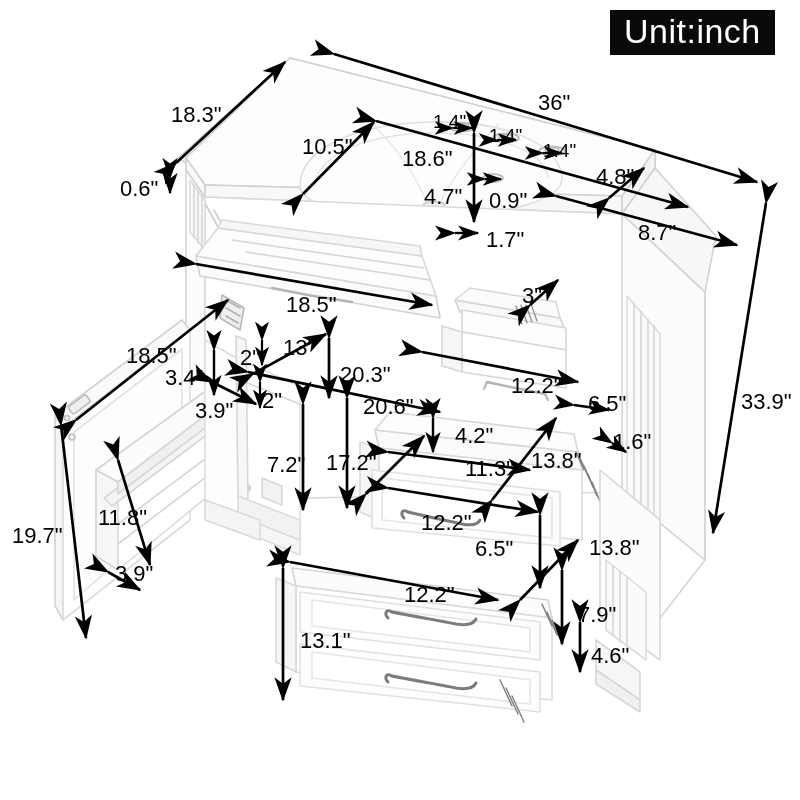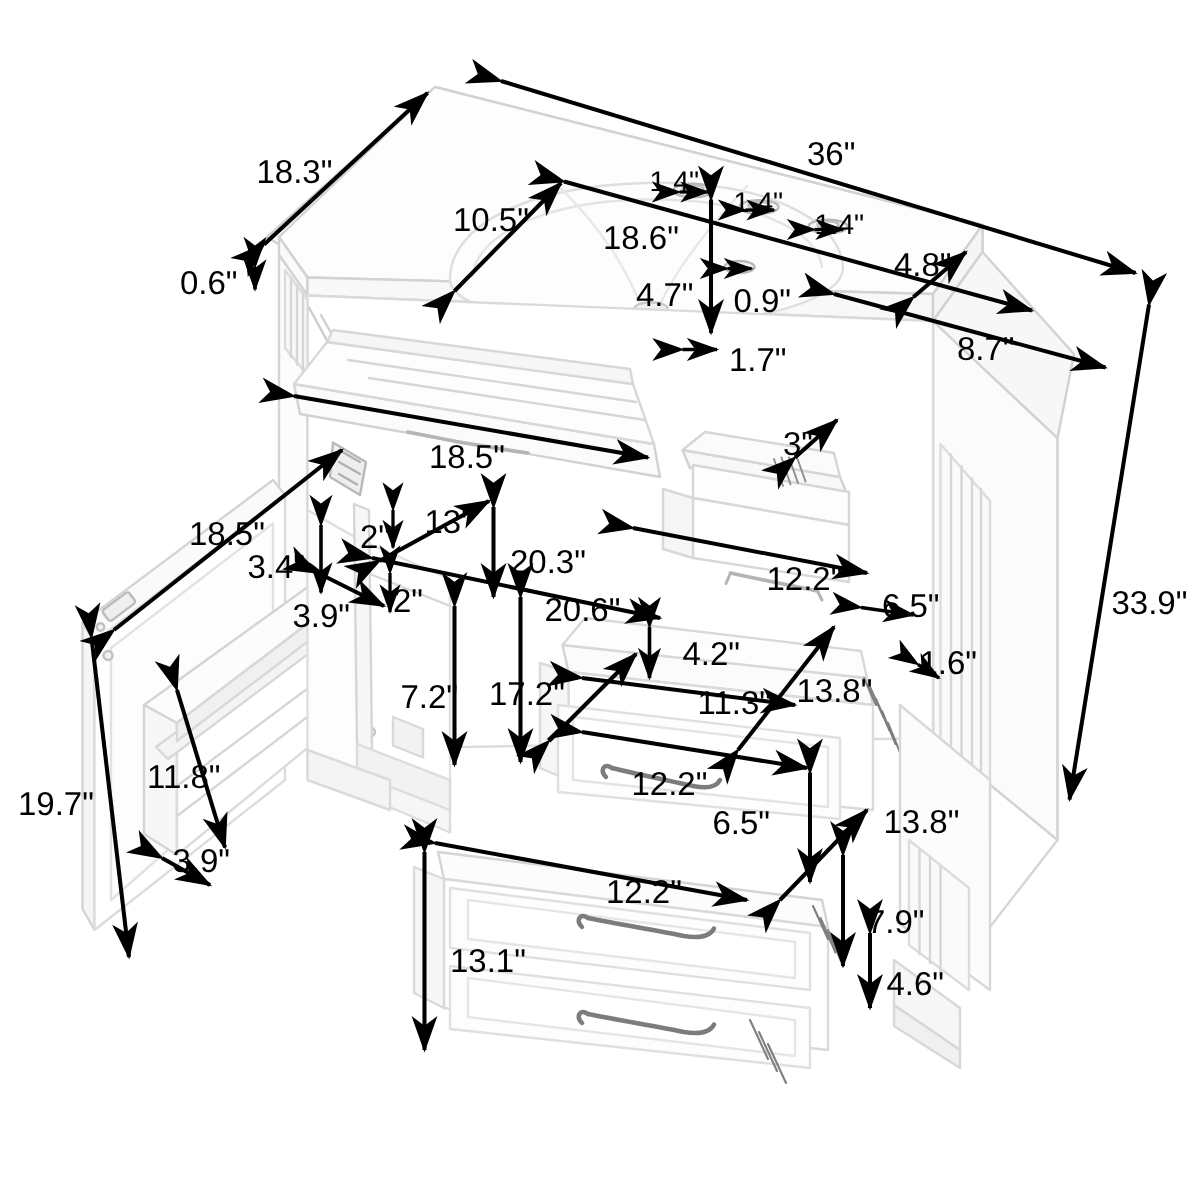--- a/index.html
+++ b/index.html
@@ -303,20 +303,21 @@
       <line x1="453" y1="128" x2="472" y2="128" stroke-width="2.2"></line>
       <line x1="497" y1="140" x2="516" y2="140" stroke-width="2.2"></line>
       <line x1="543" y1="153" x2="562" y2="153" stroke-width="2.2"></line>
 
       <line x1="485" y1="179" x2="501" y2="179" stroke-width="2.2"></line>
 
       <line x1="455" y1="233" x2="478" y2="233" stroke-width="2.4"></line>
     </g>
   </svg>
 
+  <div class="unit-badge" style="left:610px;top:10px;">Unit:inch</div>
 
   <div id="dim-labels">
       <div class="dim" style="left: 171px; top: 104px;">18.3"</div>
       <div class="dim" style="left: 120px; top: 178px;">0.6"</div>
       <div class="dim" style="left: 302px; top: 136px;">10.5"</div>
       <div class="dim" style="left: 538px; top: 92px;">36"</div>
       <div class="dim sm" style="left: 433px; top: 112px;">1.4"</div>
       <div class="dim sm" style="left: 489px; top: 126px;">1.4"</div>
       <div class="dim sm" style="left: 543px; top: 141px;">1.4"</div>
       <div class="dim" style="left: 402px; top: 148px;">18.6"</div>

